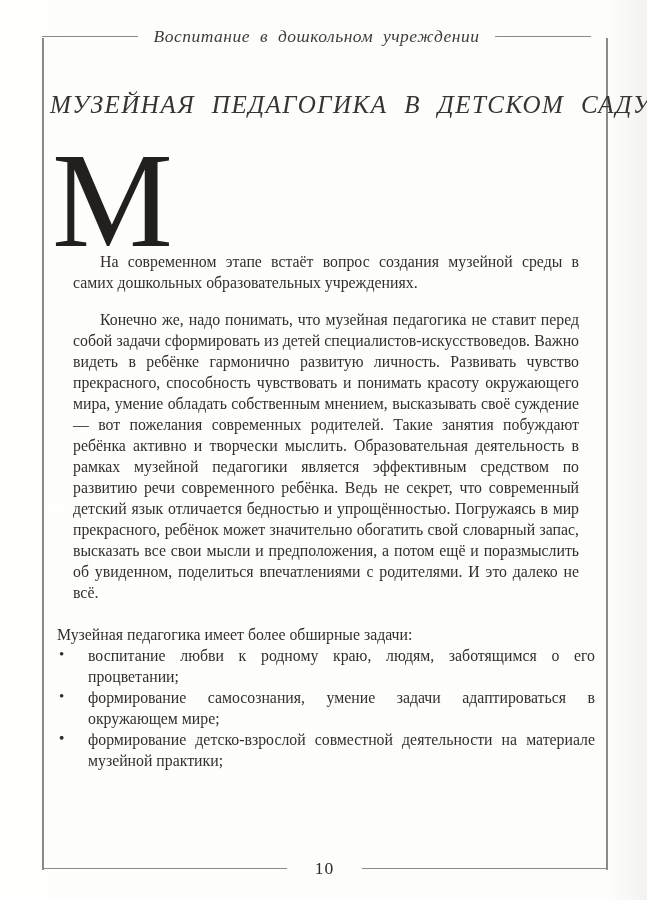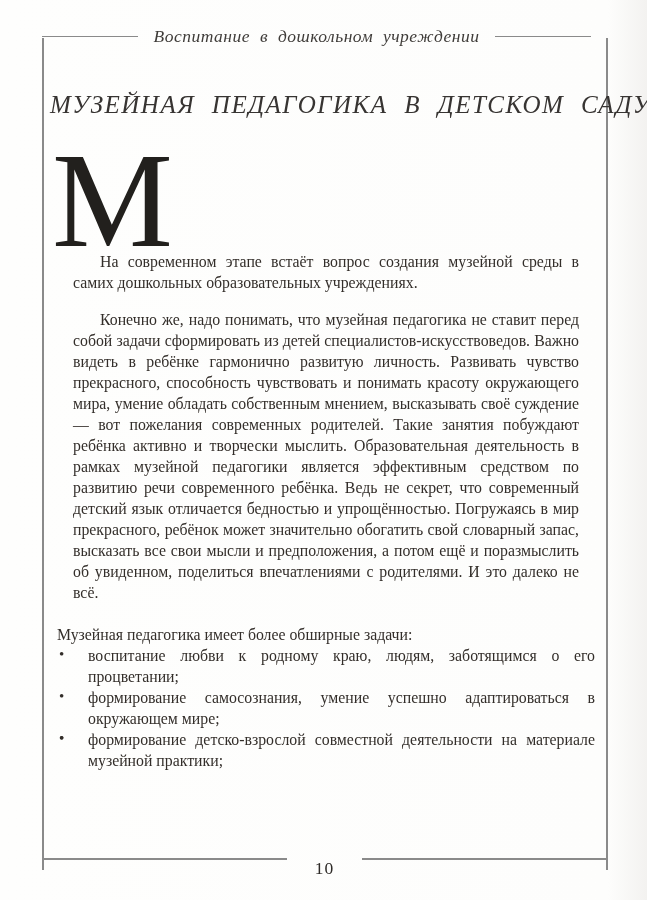--- a/index.html
+++ b/index.html
@@ -117,21 +117,21 @@
     color: #332e2a;
   }
 
   
   .page-footer {
     position: absolute;
     left: 42px;
     right: 40px;
     top: 858px;
     display: flex;
-    align-items: flex-start;
+    align-items: center;
     gap: 28px;
   }
   .ft-line {
     flex: 1;
     height: 1.5px;
     background: #8a8a8a;
   }
   .page-num {
     font-size: 17.5px;
     color: #2e2b28;
@@ -164,21 +164,21 @@
 
     <p class="list-heading">Музейная педагогика имеет более обширные задачи:</p>
 
     <ul class="tasks">
       <li>
         <span class="bullet-marker">•</span>
         <span>воспитание любви к родному краю, людям, заботящимся о его процветании;</span>
       </li>
       <li>
         <span class="bullet-marker">•</span>
-        <span>формирование самосознания, умение успешно адаптироваться в окружающем мире;</span>
+        <span>формирование самосознания, умение задачи адаптироваться в окружающем мире;</span>
       </li>
       <li>
         <span class="bullet-marker">•</span>
       </li>
       <li>
         <span class="bullet-marker">•</span>
         <span>формирование детско-взрослой совместной деятельности на материале музейной практики;</span>
       </li>
     </ul>
 

